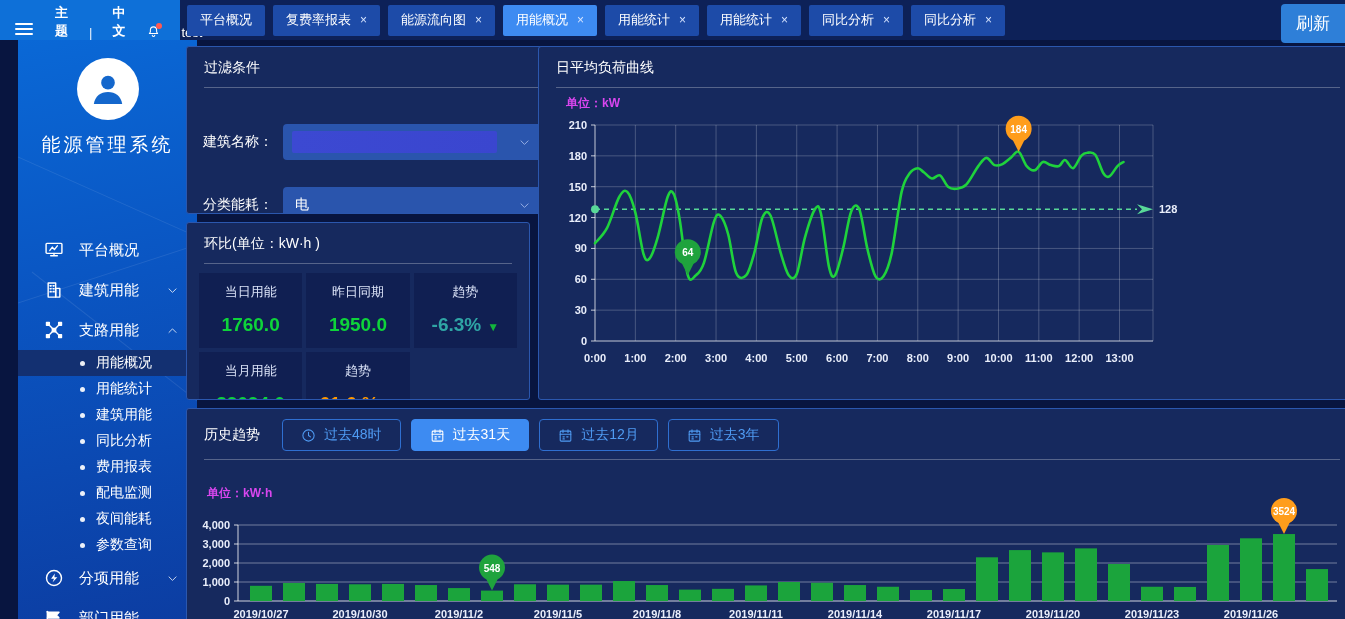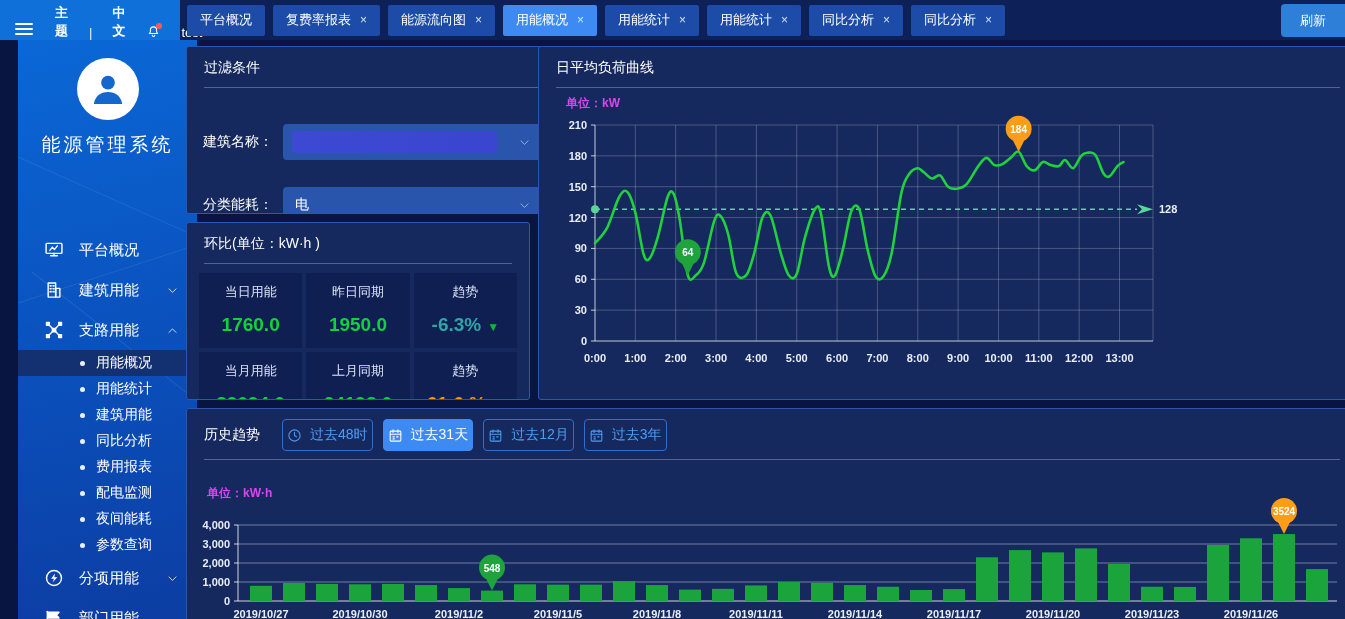--- a/index.html
+++ b/index.html
@@ -16,21 +16,21 @@
   .hamburger i{display:block;width:18px;height:2px;background:#fff;margin:3px 0;border-radius:1px}
   .brand-text{font-size:13px;font-weight:700;letter-spacing:1px}
   .brand-sep{opacity:.9;font-size:13px}
   .bellwrap{position:relative;display:flex;cursor:pointer}
   .bell-dot{position:absolute;right:-1px;top:-2px;width:6px;height:6px;border-radius:50%;background:#ff5a52}
   .userwrap{display:flex;align-items:center;gap:4px;font-size:13px;cursor:pointer}
   .tabs{display:flex;gap:8px;margin-left:7px;align-items:center}
   .tab{height:31px;display:flex;align-items:center;padding:0 13px;background:#1d4ba8;border-radius:2px;font-size:13px;cursor:pointer;white-space:nowrap}
   .tab.active{background:#3d8bf2}
   .tab .x{margin-left:9px;font-size:12px;color:#d6e4ff;line-height:1}
-  .refresh{position:absolute;right:0;top:4px;width:64px;height:33px;background:#2e7fd8;border-radius:4px 0 0 4px;display:flex;align-items:center;justify-content:center;font-size:13px;cursor:pointer}
+  .refresh{position:absolute;right:0;top:4px;width:64px;height:39px;background:#2e7fd8;border-radius:4px 0 0 4px;display:flex;align-items:center;justify-content:center;font-size:17px;cursor:pointer}
   
   .sidebar{position:absolute;top:40px;left:18px;width:179px;height:579px;overflow:hidden;
     background:linear-gradient(168deg,#0a68d6 0%,#0a55c2 42%,#0c3da2 100%)}
   .mesh{position:absolute;width:320px;border-top:1px solid rgba(255,255,255,.09);pointer-events:none}
   .avatar{width:62px;height:62px;border-radius:50%;background:#fff;margin:18px auto 12px;display:flex;align-items:center;justify-content:center}
   .sys-title{text-align:center;font-size:19px;letter-spacing:3px;font-weight:400}
   .nav{position:absolute;top:190px;left:0;right:0}
   .nav-item{height:40px;display:flex;align-items:center;padding:0 18px 0 26px;font-size:15px;gap:15px;cursor:pointer}
   .nav-item .chev{margin-left:auto;opacity:.85;display:flex}
   .sub-item{height:26px;display:flex;align-items:center;padding-left:62px;font-size:14px;gap:11px;cursor:pointer}
@@ -51,21 +51,21 @@
   .stat-grid{display:grid;grid-template-columns:1fr 1fr 1fr;gap:4px;margin:9px 12px 0}
   .stat-cell{background:#101f52;text-align:center;padding:10px 0 12px}
   .stat-label{font-size:13px;color:#dbe3f8;margin-bottom:13px}
   .stat-value{font-size:19px;font-weight:700;white-space:nowrap}
   .v-green{color:#0ed43a}.v-teal{color:#2fa5a5}.v-orange{color:#ff9800}
   .tri{font-size:12px;margin-left:6px}
   .tri.up{color:#e23b2e}.tri.down{color:#13b53c}
   
   .hist-head{display:flex;align-items:center;gap:12px;padding:10px 17px 8px}
   .hist-title{font-size:14px;margin-right:10px}
-  .hbtn{height:32px;border:1px solid #2f6fd0;border-radius:4px;color:#4f9bf3;display:flex;align-items:center;gap:8px;padding:0 4px;font-size:14px;cursor:pointer;box-sizing:border-box;background:transparent}
+  .hbtn{height:32px;border:1px solid #2f6fd0;border-radius:4px;color:#4f9bf3;display:flex;align-items:center;gap:8px;padding:0 18px;font-size:14px;cursor:pointer;box-sizing:border-box;background:transparent}
   .hbtn.active{background:#3d8bf2;color:#fff;border-color:#3d8bf2}
   .unit{position:absolute;font-size:12px;font-weight:700;color:#d946ef}
   .axis-text{fill:#e9eefb;font-size:11px;font-weight:700;font-family:"Liberation Sans","DejaVu Sans",sans-serif}
   .balloon-text{fill:#fff;font-size:10px;font-weight:700;font-family:"Liberation Sans","DejaVu Sans",sans-serif}
 </style>
 </head>
 <body>
 
 <div class="topbar">
   <div class="brand">
@@ -288,24 +288,20 @@
         <div class="stat-label">昨日同期</div>
         <div class="stat-value v-green"><span>1950.0</span></div>
       </div>
       <div class="stat-cell">
         <div class="stat-label">趋势</div>
         <div class="stat-value v-teal"><span>-6.3%</span><span class="tri down">▼</span></div>
       </div>
       <div class="stat-cell">
         <div class="stat-label">当月用能</div>
         <div class="stat-value v-green"><span>39094.0</span></div>
-      </div>
-      <div class="stat-cell">
-        <div class="stat-label">上月同期</div>
-        <div class="stat-value v-green"><span>24198.0</span></div>
       </div>
       <div class="stat-cell">
         <div class="stat-label">趋势</div>
         <div class="stat-value v-orange"><span>61.6 %</span><span class="tri up">▲</span></div>
       </div>
     </div>
 </div>
 
 <div class="panel" style="left:538px;top:46px;width:820px;height:354px">
   <div class="panel-title">日平均负荷曲线</div>

